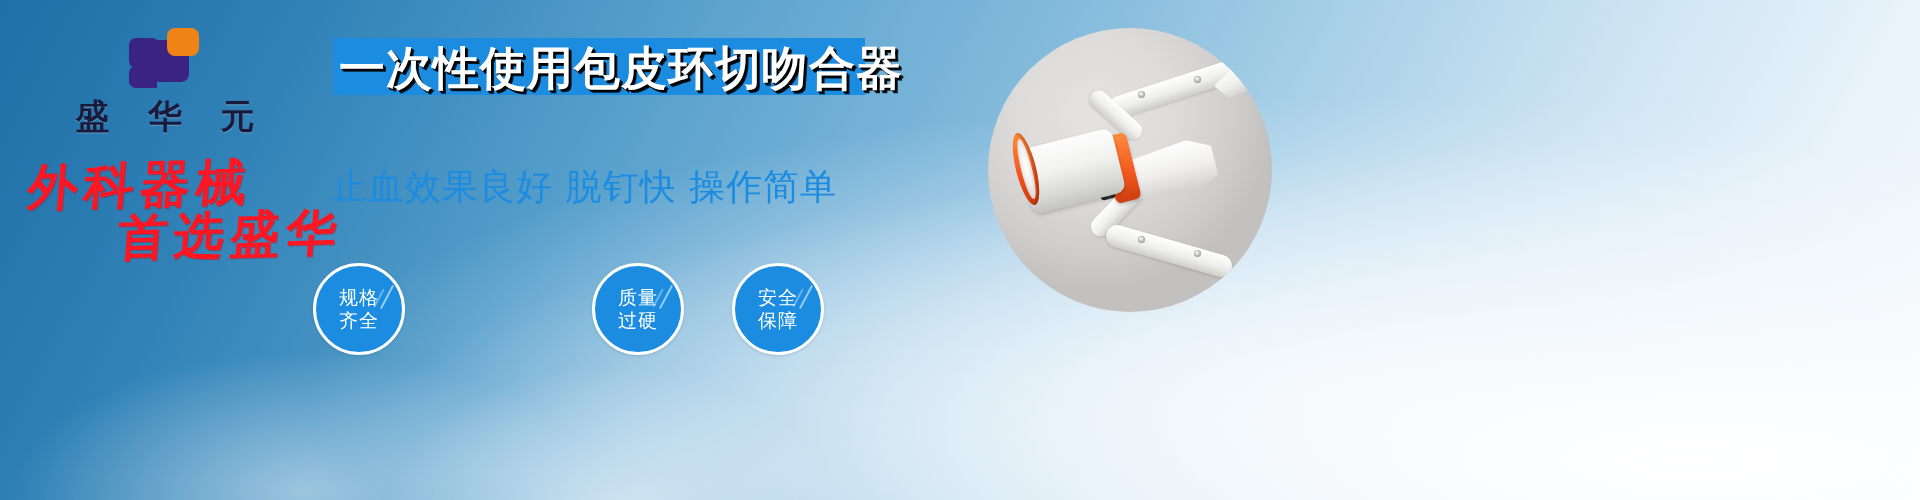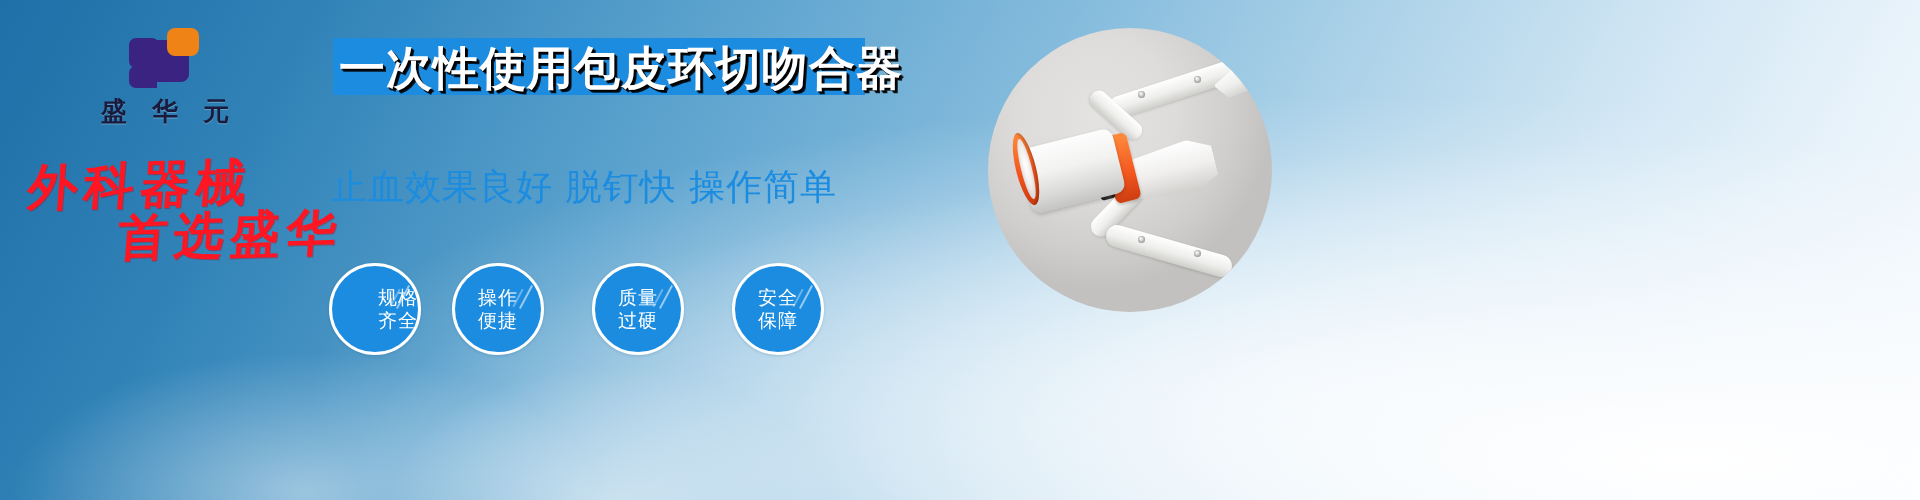--- a/index.html
+++ b/index.html
@@ -41,22 +41,22 @@
   #logo-block{position:absolute;left:60px;top:28px;width:210px;}
   #logo-mark{position:relative;width:72px;height:60px;margin:0 auto;}
   #logo-mark i{position:absolute;display:block;}
   .lm-a{left:0;top:10px;width:30px;height:30px;background:#3b2382;border-radius:7px 7px 0 7px;}
   .lm-b{left:22px;top:20px;width:38px;height:34px;background:#3b2382;border-radius:0 8px 8px 8px;}
   .lm-c{left:0;top:38px;width:28px;height:22px;background:#3b2382;border-radius:7px 0 0 7px;}
   .lm-d{left:38px;top:0px;width:32px;height:28px;background:#ef8316;border-radius:8px;}
   .lm-e{left:24px;top:12px;width:16px;height:10px;background:#3b2382;}
   #logo-word{
     margin-top:6px;text-align:center;color:#1a1a3c;
-    font-size:26px;font-weight:bold;letter-spacing:9px;text-indent:9px;
-    font-family:Liberation Sans, sans-serif;
+    font-size:34px;font-weight:bold;letter-spacing:9px;text-indent:9px;
+    font-family:Liberation Mono, monospace;
     text-shadow:0 1px 0 rgba(255,255,255,.25);
   }
 
   
   #title-banner{
     position:absolute;left:333px;top:38px;width:532px;height:57px;
     background:#1b8ce0;
   }
   #title-text{
     position:absolute;left:339px;top:41px;width:524px;height:54px;
@@ -105,21 +105,21 @@
   .feature .slash2{
     position:absolute;right:22px;top:22px;width:2px;height:20px;
     background:rgba(255,255,255,.35);transform:rotate(28deg);
   }
   .feature .ftxt{
     position:relative;z-index:2;color:#ffffff;font-size:19px;line-height:23px;
     text-align:center;letter-spacing:1px;
     font-family:"DejaVu Sans","Liberation Sans",sans-serif;
   }
   .feature .ftxt span{display:block;}
-  #feature-0{left:16px;justify-content:flex-end;}
+  #feature-0{left:0px;}
   #feature-1{left:139px;}
   #feature-2{left:279px;}
   #feature-3{left:419px;}
 
   
   #product{
     position:absolute;left:988px;top:28px;width:284px;height:284px;border-radius:50%;
     background:
       radial-gradient(62% 62% at 38% 30%, #e4e3e1 0%, #dddcda 45%, #cfcecc 78%, #c2c1bf 100%);
     overflow:hidden;
@@ -215,28 +215,20 @@
 
     <div class="feature" id="feature-0">
       <div class="slash"></div>
       <div class="slash2"></div>
       <div class="ftxt">
         <span>规格</span>
         <span>齐全</span>
       </div>
     </div>
 
-    <div class="feature" id="feature-1">
-      <div class="slash"></div>
-      <div class="slash2"></div>
-      <div class="ftxt">
-        <span>操作</span>
-        <span>便捷</span>
-      </div>
-    </div>
 
     <div class="feature" id="feature-3">
       <div class="slash"></div>
       <div class="slash2"></div>
       <div class="ftxt">
         <span>安全</span>
         <span>保障</span>
       </div>
     </div>
 

